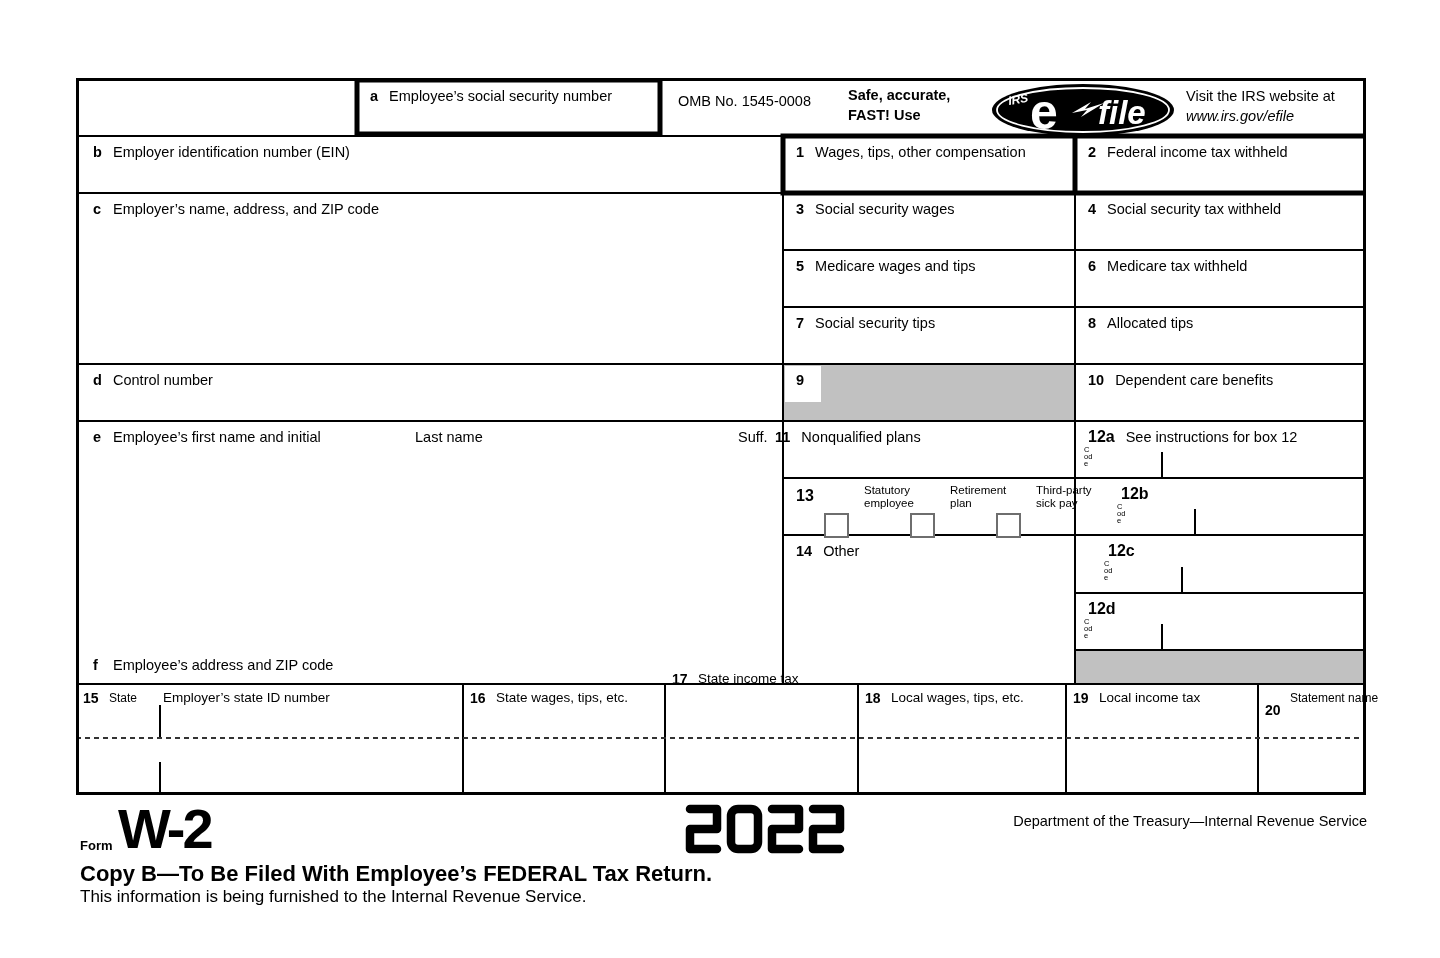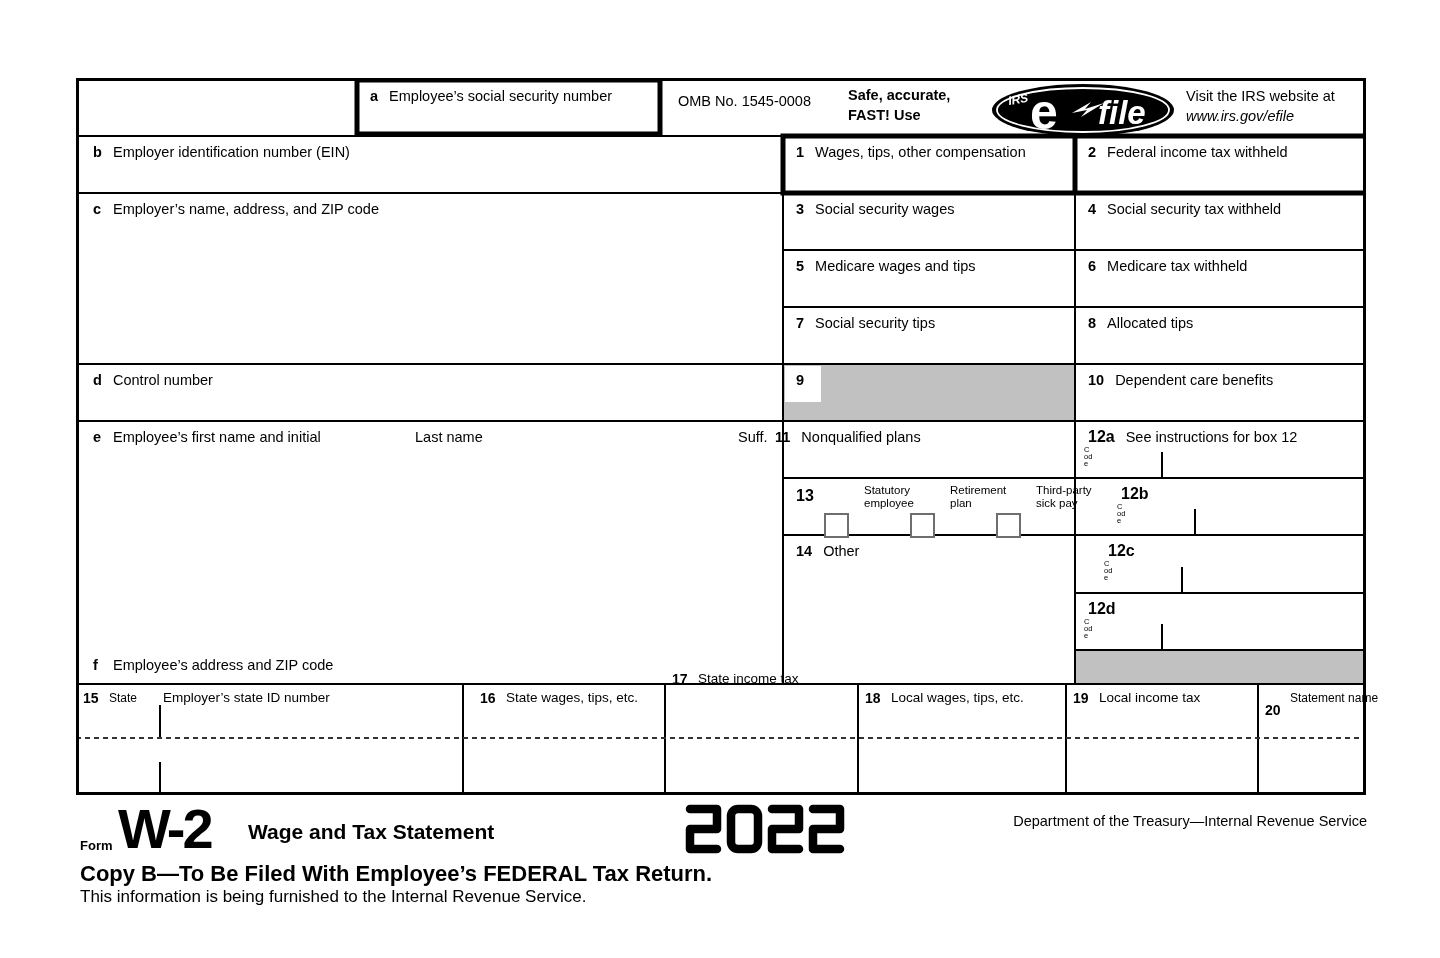--- a/index.html
+++ b/index.html
@@ -206,21 +206,21 @@
       <span class="num" style="font-size:16px">12d</span>
       <span class="code-vert">Code</span>
       <span class="codeline" style="left:86px;top:31px;height:26px"></span>
     </div>
 
     <div class="cell statecell" style="left:0;top:606px;width:387px;height:111px">
       <span class="st-num" style="left:7px;top:6px">15</span>
       <span class="st-small" style="left:33px;top:7px">State</span>
       <span class="st-lab" style="left:87px;top:6px">Employer’s state ID number</span>
     </div>
-    <div class="cell statecell" style="left:397px;top:606px;width:233px;height:111px">
+    <div class="cell statecell" style="left:387px;top:606px;width:233px;height:111px">
       <span class="st-num" style="left:7px;top:6px">16</span>
       <span class="st-lab" style="left:33px;top:6px">State wages, tips, etc.</span>
     </div>
     <div class="cell statecell" style="left:589px;top:587px;width:223px;height:111px">
       <span class="st-num" style="left:7px;top:6px">17</span>
       <span class="st-lab" style="left:33px;top:6px">State income tax</span>
     </div>
     <div class="cell statecell" style="left:782px;top:606px;width:208px;height:111px">
       <span class="st-num" style="left:7px;top:6px">18</span>
       <span class="st-lab" style="left:33px;top:6px">Local wages, tips, etc.</span>
@@ -230,21 +230,20 @@
       <span class="st-lab" style="left:33px;top:6px">Local income tax</span>
     </div>
     <div class="cell statecell" style="left:1182px;top:606px;width:108px;height:111px">
       <span class="st-num" style="left:7px;top:18px">20</span>
       <span class="st-small" style="left:32px;top:7px">Statement name</span>
     </div>
   </div>
 
   <span class="footer-form">Form</span>
   <span class="footer-w2">W-2</span>
-  <span class="footer-title">Wage and Tax Statement</span>
   <span class="year-wrap"><svg width="164" height="60" viewBox="0 0 164 60">
         <polyline points="7,10 34,10 34,30 7,30 7,50 34,50" fill="none" stroke="#000" stroke-width="8.5" stroke-linejoin="round" stroke-linecap="round"></polyline>
         <rect x="48" y="10" width="27" height="40" rx="7" fill="none" stroke="#000" stroke-width="8.5" stroke-linejoin="round" stroke-linecap="round"></rect>
         <polyline points="89,10 116,10 116,30 89,30 89,50 116,50" fill="none" stroke="#000" stroke-width="8.5" stroke-linejoin="round" stroke-linecap="round"></polyline>
         <polyline points="130,10 157,10 157,30 130,30 130,50 157,50" fill="none" stroke="#000" stroke-width="8.5" stroke-linejoin="round" stroke-linecap="round"></polyline>
       </svg></span>
   <span class="footer-dept">Department of the Treasury—Internal Revenue Service</span>
   <span class="footer-copy">Copy B—To Be Filed With Employee’s FEDERAL Tax Return.</span>
   <span class="footer-info">This information is being furnished to the Internal Revenue Service.</span>
 </div>

